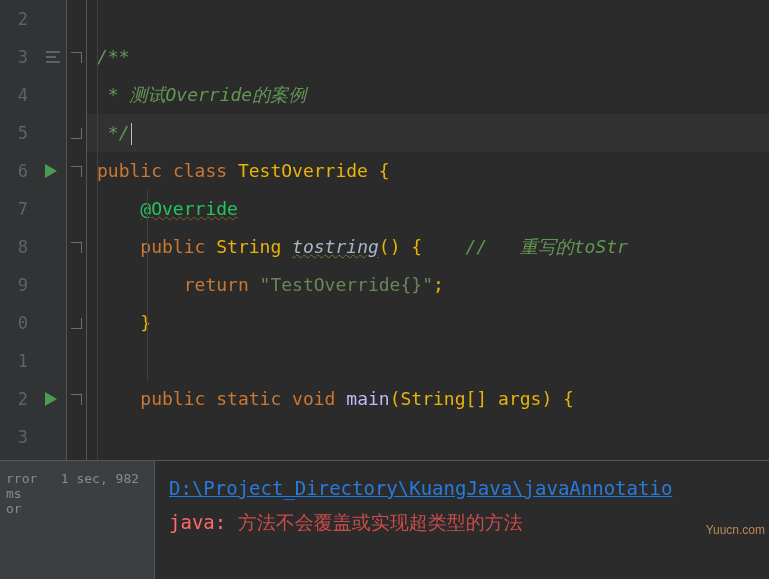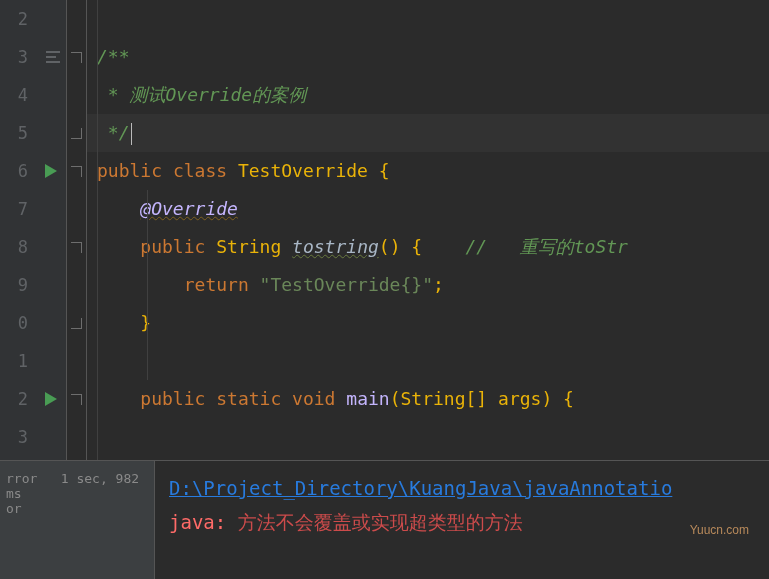--- a/index.html
+++ b/index.html
@@ -63,21 +63,21 @@
     border-left: 1px solid #555;
   }
   .code-line {
     height: 38px;
     white-space: pre;
     padding-left: 10px;
   }
   .code-line.current { background: #323232; }
   .kw { color: #cc7832; }
   .comment { color: #629755; font-style: italic; }
-  .annotation { color: #c4b5fd; text-decoration: underline wavy #806020 1px; font-style: italic; }
+  .annotation { color: #22c55e; text-decoration: underline wavy #806020 1px; }
   .string { color: #6a8759; }
   .method { color: #c4b5fd; }
   .method-err { color: #a9b7c6; font-style: italic; text-decoration: underline wavy #697a3f 1px; }
   .plain { color: #eab308; }
   .vert-guide {
     position: absolute;
     top: 0; bottom: 0;
     width: 1px;
     background: #404040;
   }
@@ -112,21 +112,21 @@
     width: 18px;
     height: 38px;
     left: 44px;
     top: 38px;
     display:flex; align-items:center; justify-content:center;
     color: #606366;
   }
   .watermark {
     position: absolute;
     bottom: 42px;
-    right: 20px;
+    right: 4px;
     color: #d9a066;
     font-size: 12px;
     font-family: Arial, sans-serif;
     opacity: 0.8;
   }
   .caret {
     display:inline-block;
     width:1px; height:22px;
     background:#bbb;
     vertical-align:middle;

